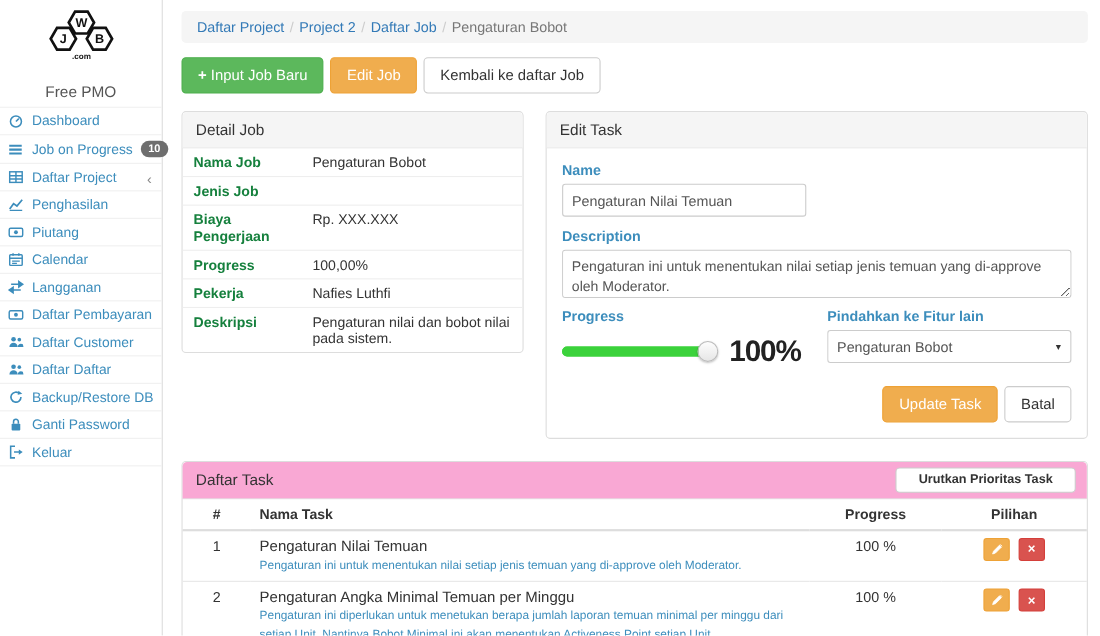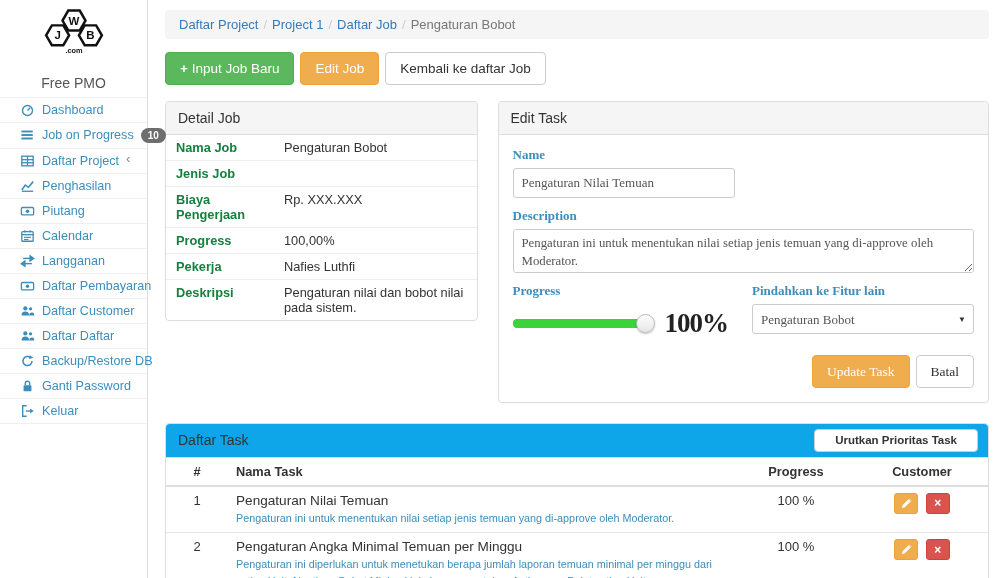--- a/index.html
+++ b/index.html
@@ -5,21 +5,21 @@
   * { box-sizing: border-box; }
   html,body { margin:0; padding:0; background:#fff; }
   body { font-family:"Liberation Sans","DejaVu Sans",sans-serif; font-size:13px; color:#333; }
   .app { position:relative; width:1000px; height:578px; background:#fff; overflow:hidden; }
 
   
   .sidebar { position:absolute; left:0; top:0; bottom:0; width:148px; background:#fff; border-right:1px solid #ddd; }
   .brand { text-align:center; padding:7px 0 6px; }
   .brand-name { color:#555; font-size:14px; margin-top:15px; }
   .side-menu { border-top:1px solid #f0f0f0; }
-  .side-item { display:flex; align-items:flex-start; gap:7px; padding:5px 20px; border-bottom:1px solid #f0f0f0; color:#3c8dbc; font-size:12.6px; cursor:pointer; white-space:nowrap; }
+  .side-item { display:flex; align-items:flex-end; gap:7px; padding:5px 7px; border-bottom:1px solid #f0f0f0; color:#3c8dbc; font-size:12.6px; cursor:pointer; white-space:nowrap; }
   .side-item .icn { width:15px; height:14px; flex:0 0 15px; display:flex; align-items:center; }
   .badge { margin-left:auto; background:#6e6e6e; color:#fff; border-radius:10px; font-size:10px; font-weight:bold; padding:2px 7px; }
   .chev { margin-left:auto; color:#888; font-size:13px; line-height:10px; padding-right:2px; }
 
   
   .main { margin-left:149px; padding:10px 11px 0 16px; }
   .breadcrumb { background:#f5f5f5; border-radius:4px; padding:7px 14px; font-size:13px; color:#777; margin-bottom:8px; }
   .breadcrumb a { color:#337ab7; text-decoration:none; cursor:pointer; }
   .bc-sep { color:#ccc; margin:0 5px; }
 
@@ -41,40 +41,40 @@
   .panel { border:1px solid #ddd; border-radius:4px; background:#fff; }
   .panel-head { background:#f5f5f5; border-bottom:1px solid #ddd; padding:8px 12px; font-size:14px; color:#333; border-radius:4px 4px 0 0; }
 
   
   .detail-row { display:flex; border-bottom:1px solid #eee; }
   .detail-row:last-child { border-bottom:none; }
   .detail-label { width:115px; font-weight:bold; color:#15803d; padding:5px 0 5px 10px; font-size:12.8px; }
   .detail-value { flex:1; padding:5px 10px 5px 3px; color:#333; font-size:12.8px; }
 
   
-  .edit-body { padding:8px 14px 14px;font-family:Liberation Serif, serif; }
+  .edit-body { padding:8px 14px 14px; }
   .flabel { color:#3c8dbc; font-weight:bold; font-size:13px; margin:10px 0 5px; }
   .flabel:first-child { margin-top:4px; }
   .text-input { width:222px; height:30px; border:1px solid #ccc; border-radius:3px; padding:0 8px; font-size:13px; color:#555; font-family:inherit; }
   .text-area { width:100%; height:44px; border:1px solid #ccc; border-radius:3px; padding:5px 8px; font-size:12.8px; color:#555; resize:vertical; font-family:inherit; line-height:1.4; }
   .progress-row { display:flex; margin-top:2px; }
   .pr-left { flex:1; padding-right:24px; }
   .slider-row { display:flex; align-items:center; gap:20px; margin-top:9px; }
   .slider { position:relative; width:132px; height:9px; background:#3bd23b; border-radius:5px; cursor:pointer; }
   .slider-fill { position:absolute; left:0; top:0; bottom:0; width:100%; background:#3bd23b; border-radius:5px; }
   .slider-handle { position:absolute; right:-10px; top:-5px; width:19px; height:19px; border-radius:50%; background:linear-gradient(#fdfdfd,#e6e6e6); border:1px solid #bbb; box-shadow:0 1px 2px rgba(0,0,0,.25); cursor:grab; }
   .pct { font-size:27px; font-weight:bold; color:#222; letter-spacing:-1px; }
   .pr-right { width:222px; }
   .select-wrap { position:relative; }
   .select-wrap select { width:100%; height:30px; border:1px solid #ccc; border-radius:3px; background:#fff; font-size:13px; color:#555; padding:0 8px; font-family:inherit; appearance:none; -webkit-appearance:none; -moz-appearance:none; cursor:pointer; }
   .caret { position:absolute; right:8px; top:11px; font-size:8px; color:#333; pointer-events:none; }
   .edit-btns { margin-top:16px; display:flex; gap:6px;justify-content:flex-end; }
 
   
-  .task-head { display:flex; justify-content:space-between; align-items:center; background:#0ea5e9; border-bottom:1px solid #ddd; padding:5px 10px 5px 12px; border-radius:4px 4px 0 0; font-size:14px; color:#333; }
+  .task-head { display:flex; justify-content:space-between; align-items:center; background:#f9a8d4; border-bottom:1px solid #ddd; padding:5px 10px 5px 12px; border-radius:4px 4px 0 0; font-size:14px; color:#333; }
   .tgrid { display:grid; grid-template-columns:62px 1fr 120px 132px; }
   .tgrid > div { padding:6px 8px; }
   .th { font-weight:bold; font-size:12.8px; border-bottom:2px solid #ddd; }
   .td { border-bottom:1px solid #e7e7e7; }
   .c-center { text-align:center; }
   .task-name { font-size:13.6px; color:#333; margin-bottom:2px; }
   .task-desc { font-size:10.8px; color:#3c8dbc; line-height:1.55; }
   .mini-btn { width:24px; height:21px; border-radius:3px; border:1px solid; display:inline-flex; align-items:center; justify-content:center; cursor:pointer; margin:0 2px; vertical-align:middle; }
   .mini-orange { background:#f0ad4e; border-color:#eea236; color:#fff; }
   .mini-red { background:#d9534f; border-color:#d43f3a; color:#fff; font-weight:bold; font-size:12px; line-height:1; }
@@ -237,21 +237,21 @@
             </svg>
           </span>
         <span>Keluar</span>
       </div>
     </div>
   </div>
 
   <div class="main">
 
     <div class="breadcrumb">
-      <a>Daftar Project</a><span class="bc-sep">/</span><a>Project 1</a><span class="bc-sep">/</span><a>Daftar Job</a><span class="bc-sep">/</span><span>Pengaturan Bobot</span>
+      <a>Daftar Project</a><span class="bc-sep">/</span><a>Project 2</a><span class="bc-sep">/</span><a>Daftar Job</a><span class="bc-sep">/</span><span>Pengaturan Bobot</span>
     </div>
 
     <div class="page-head">
       <div class="head-btns">
         <button class="btn btn-green"><b>+</b> <span>Input Job Baru</span></button>
         <button class="btn btn-orange">Edit Job</button>
         <button class="btn btn-default">Kembali ke daftar Job</button>
       </div>
     </div>
 
@@ -331,21 +331,21 @@
     <div class="panel">
       <div class="task-head">
         <span>Daftar Task</span>
         <button class="btn btn-default btn-xs">Urutkan Prioritas Task</button>
       </div>
 
       <div class="tgrid">
         <div class="th c-center">#</div>
         <div class="th">Nama Task</div>
         <div class="th c-center">Progress</div>
-        <div class="th c-center">Customer</div>
+        <div class="th c-center">Pilihan</div>
       </div>
 
       <div class="tgrid">
         <div class="td c-center">1</div>
         <div class="td">
           <div class="task-name">Pengaturan Nilai Temuan</div>
           <div class="task-desc">Pengaturan ini untuk menentukan nilai setiap jenis temuan yang di-approve oleh Moderator.</div>
         </div>
         <div class="td c-center">100 %</div>
         <div class="td c-center">

